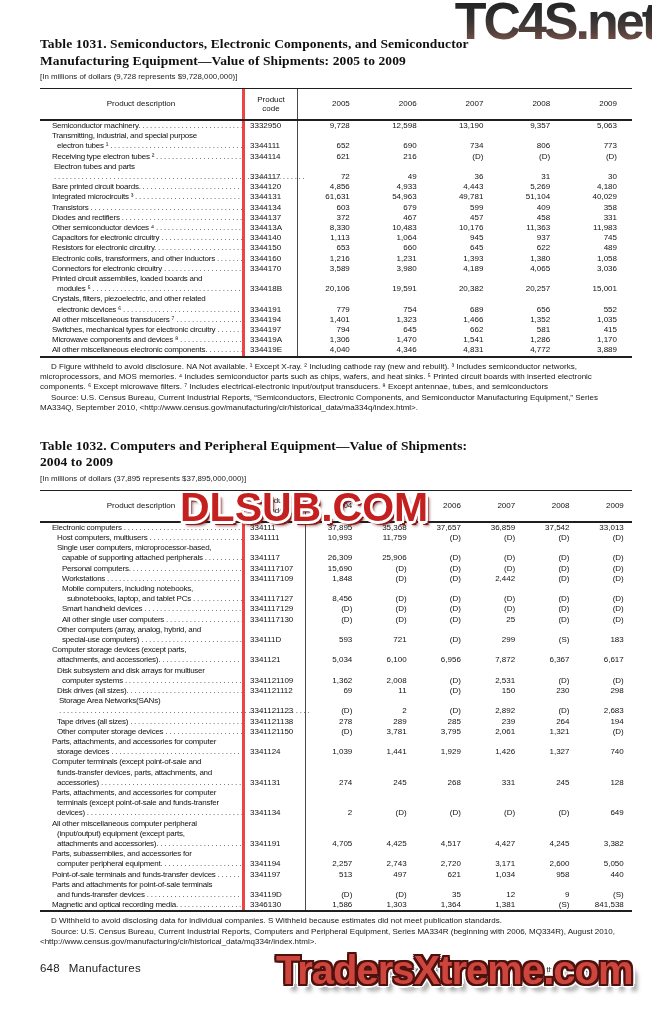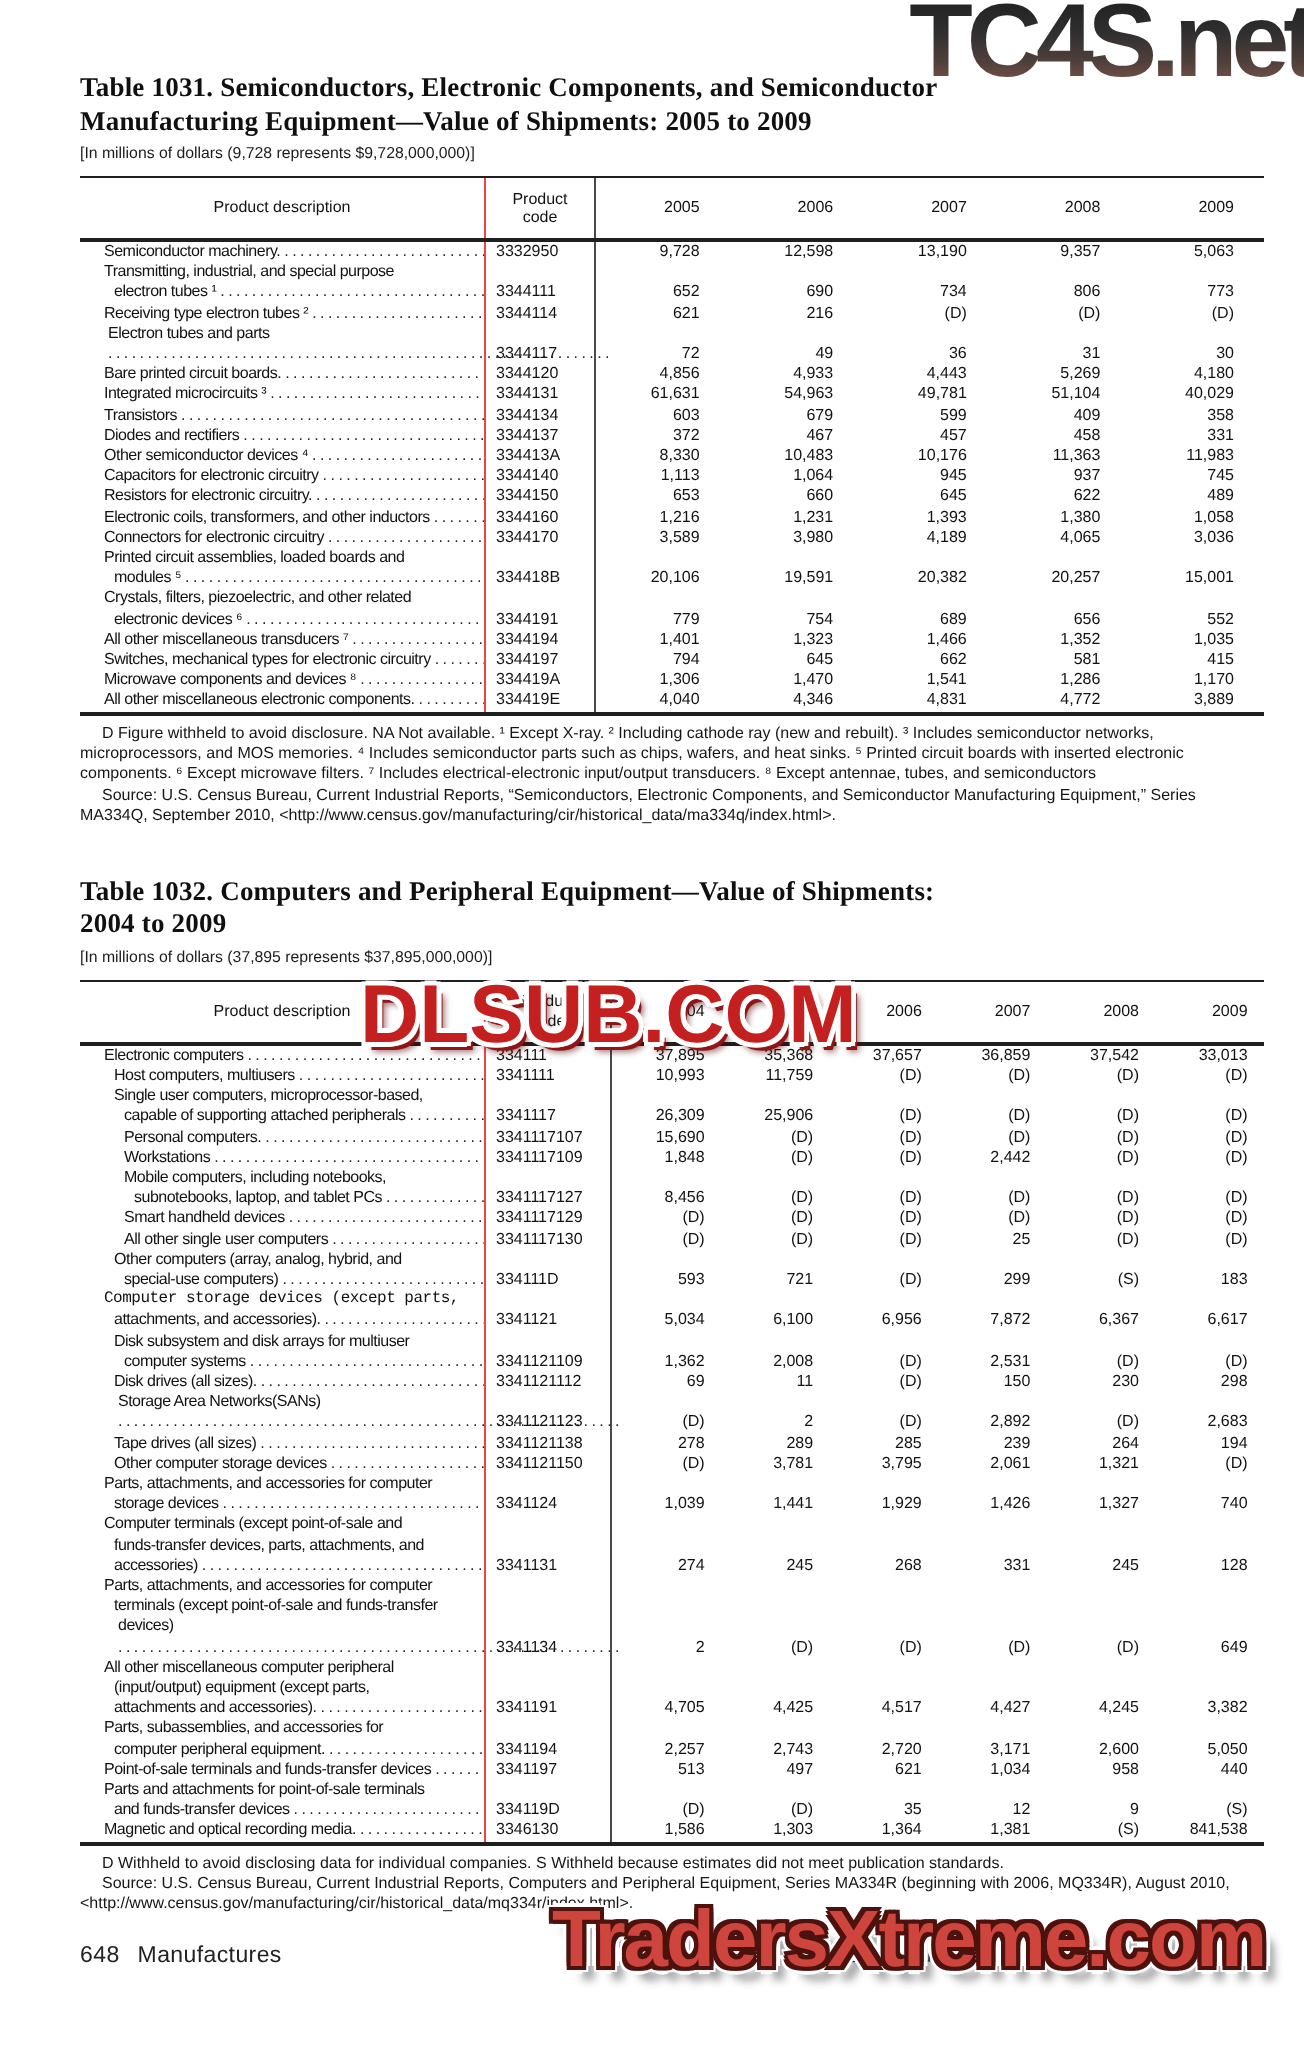--- a/index.html
+++ b/index.html
@@ -24,21 +24,21 @@
     width:592px;border-top:1.5px solid #1f1f1f;border-bottom:2px solid #1f1f1f;
     font-size:8px;line-height:10.2px;color:#121212;
   }
   #tbl1031{--desc:202px;--code:56px;--year:66.8px;--npad:15px;}
   #tbl1032{--desc:202px;--code:64px;--year:54.3px;--npad:8px;}
   .thead{display:flex;align-items:stretch;height:30px;border-bottom:2px solid #1f1f1f;}
   .trow{display:flex;align-items:stretch;}
   .c{box-sizing:border-box;}
   .cdesc{width:var(--desc);}
   .ccode{
-    width:var(--code);border-left:1px solid #ef4444;border-right:1px solid #4a4a4a;
+    width:var(--code);border-left:3px solid #ef4444;border-right:1px solid #4a4a4a;
     display:flex;align-items:flex-end;padding:0 0 0 5px;
   }
   .cyear{width:var(--year);display:flex;align-items:flex-end;justify-content:flex-end;padding-right:var(--npad);}
   .hdesc{display:flex;align-items:center;justify-content:center;font-size:8px;}
   .hcode{flex-direction:column;align-items:center;justify-content:center;padding:0;line-height:9.5px;}
   .hyear{align-items:center;}
   .dl{padding-left:12px;letter-spacing:-0.25px;}
   .dl.dlast{display:flex;align-items:baseline;}
   .dl .lb{white-space:nowrap;flex:0 0 auto;}
   .dots{flex:1 1 aupx;overflow:hidden;white-space:nowrap;color:#222;margin-left:2px;min-width:0;}
@@ -537,21 +537,21 @@
           <div class="c ccode">334111D</div>
           <div class="c cyear num">593</div>
           <div class="c cyear num">721</div>
           <div class="c cyear num">(D)</div>
           <div class="c cyear num">299</div>
           <div class="c cyear num">(S)</div>
           <div class="c cyear num">183</div>
         </div>
         <div class="trow">
           <div class="c cdesc">
-            <div class="dl" style="padding-left: 12px; font-family: Liberation Mono, monospace;">Computer storage devices (except parts,</div>
+            <div class="dl" style="padding-left: 12px;">Computer storage devices (except parts,</div>
             <div class="dl dlast" style="padding-left: 17px;">
               <span class="lb">attachments, and accessories).</span>
               <span class="dots"></span>
             </div>
           </div>
           <div class="c ccode">3341121</div>
           <div class="c cyear num">5,034</div>
           <div class="c cyear num">6,100</div>
           <div class="c cyear num">6,956</div>
           <div class="c cyear num">7,872</div>
@@ -664,21 +664,21 @@
           <div class="c cyear num">245</div>
           <div class="c cyear num">268</div>
           <div class="c cyear num">331</div>
           <div class="c cyear num">245</div>
           <div class="c cyear num">128</div>
         </div>
         <div class="trow">
           <div class="c cdesc">
             <div class="dl" style="padding-left: 12px;">Parts, attachments, and accessories for computer</div>
             <div class="dl" style="padding-left: 17px;">terminals (except point-of-sale and funds-transfer</div>
-            <div class="dl dlast" style="padding-left: 17px; flex-direction: column;">
+            <div class="dl dlast" style="padding-left: 17px;">
               <span class="lb">devices)</span>
               <span class="dots"></span>
             </div>
           </div>
           <div class="c ccode">3341134</div>
           <div class="c cyear num">2</div>
           <div class="c cyear num">(D)</div>
           <div class="c cyear num">(D)</div>
           <div class="c cyear num">(D)</div>
           <div class="c cyear num">(D)</div>

